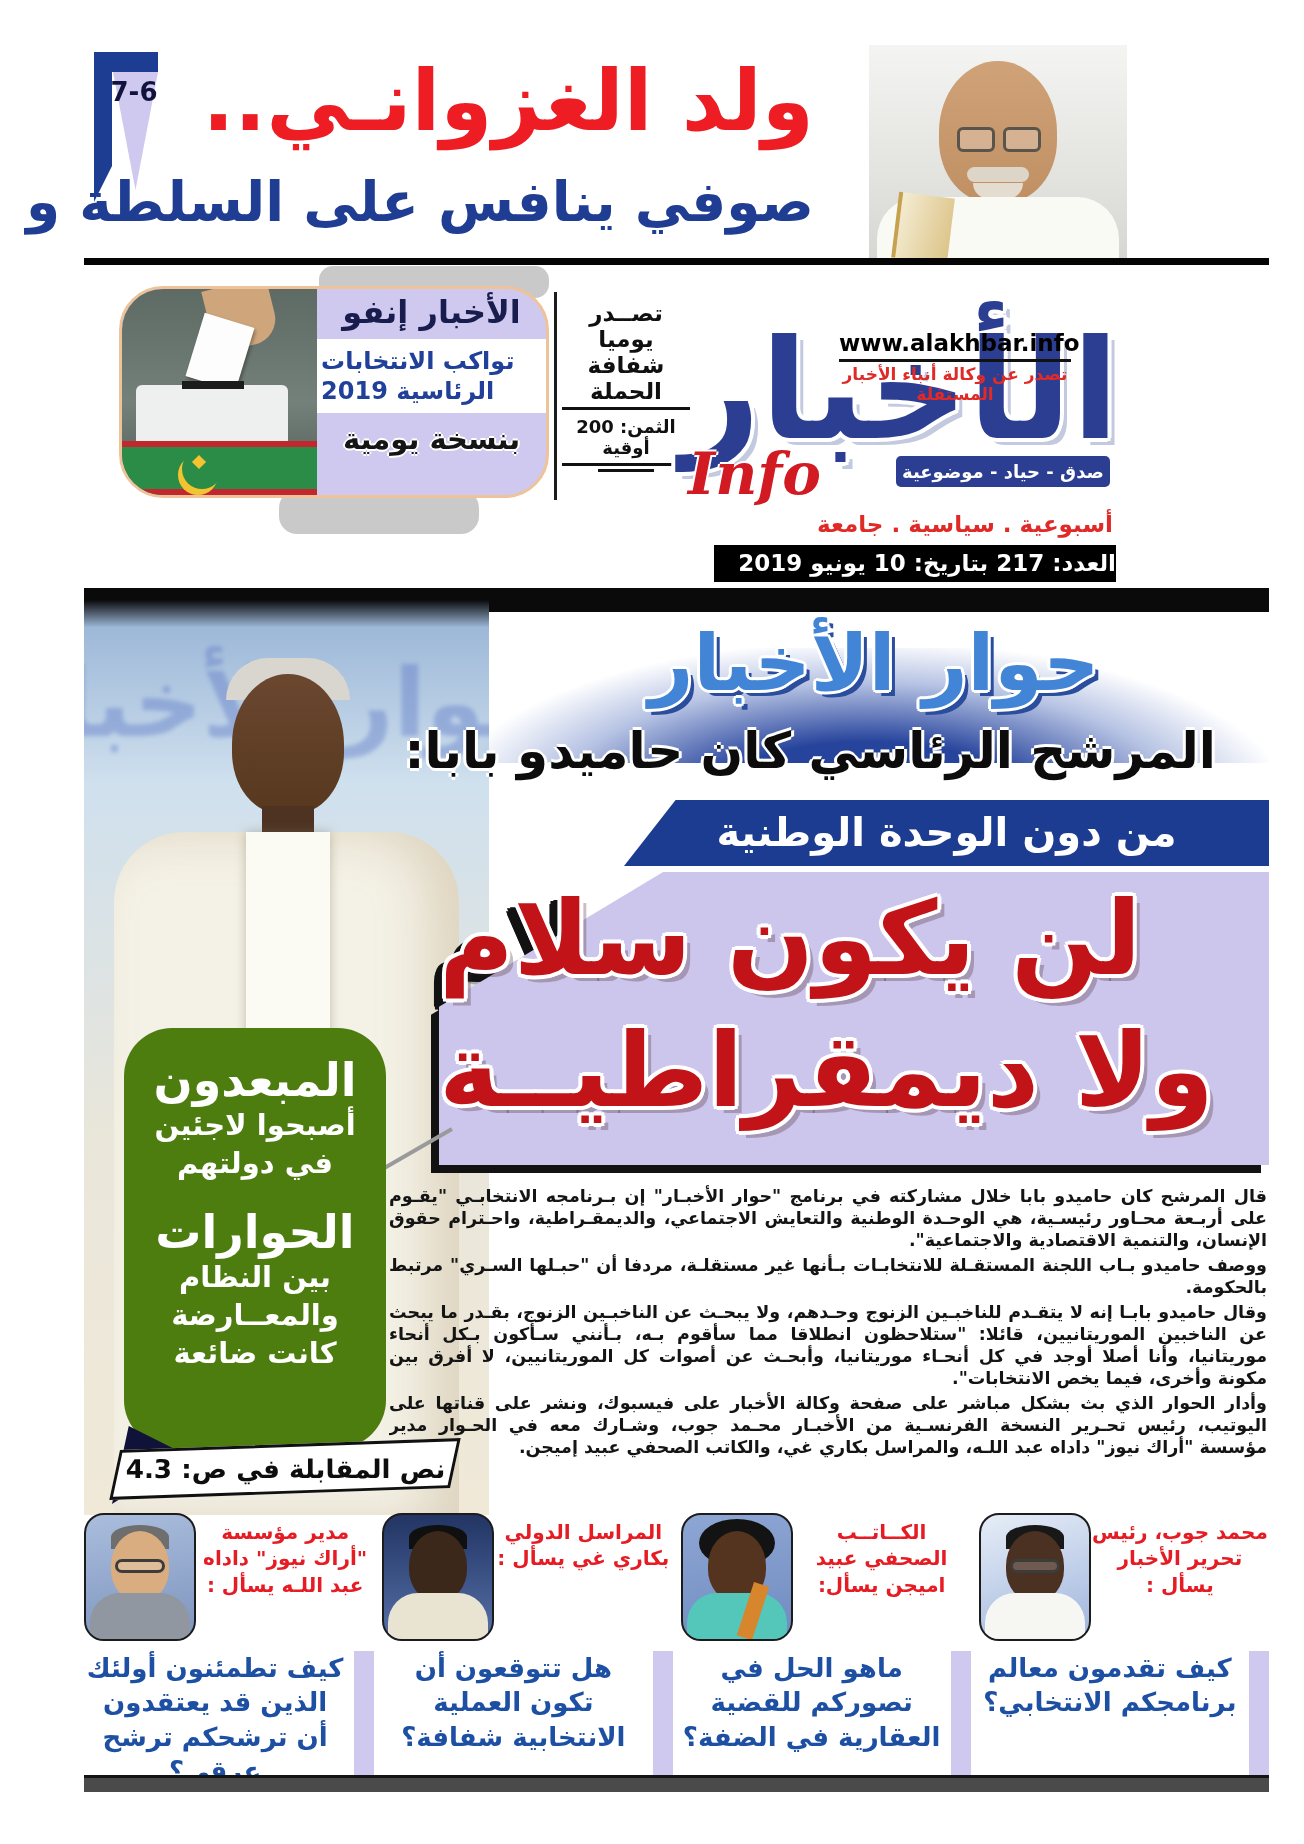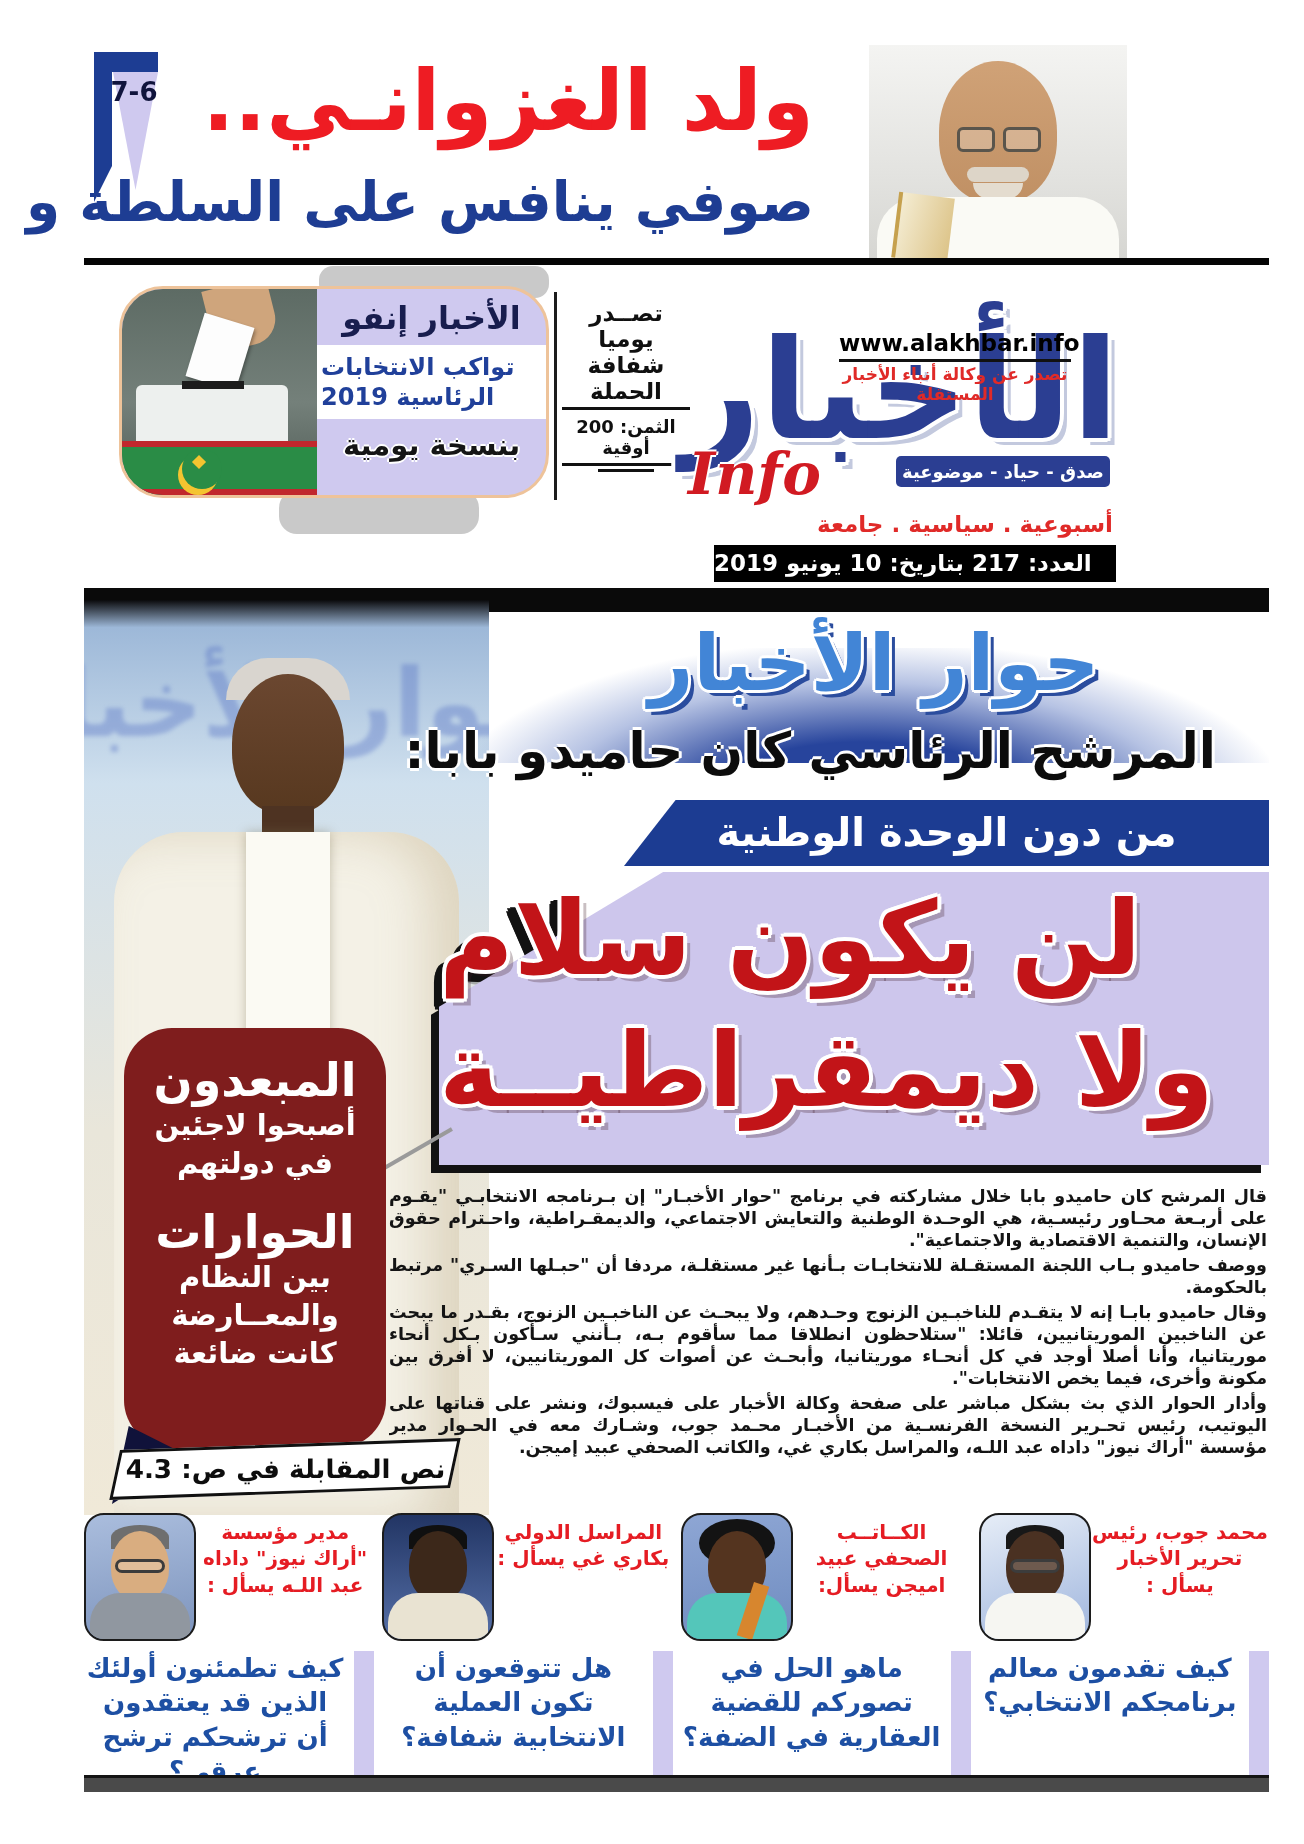--- a/index.html
+++ b/index.html
@@ -44,21 +44,21 @@
     border-left:4px solid #c6a14e; }
 
   .black-rule { left:60px; top:258px; width:1185px; height:7px; background:#050505; }
 
   
   .tab-top { left:295px; top:266px; width:230px; height:32px; background:#c9c9c9; border-radius:14px; }
   .tab-bot { left:255px; top:490px; width:200px; height:44px; background:#c9c9c9; border-radius:18px; }
   .info-box { left:95px; top:286px; width:430px; height:212px; border:3px solid #eec39a;
     border-radius:44px; overflow:hidden; display:flex; direction:rtl; background:#cfc9ef; }
   .info-texts { width:54%; display:flex; flex-direction:column; }
-  .info-title { font-size:32px; font-weight:900; color:#181d4e; text-align:center; padding-top:10px; }
+  .info-title { font-size:32px; font-weight:900; color:#181d4e; text-align:center; padding-top:4px; }
   .info-mid { background:#ffffff; color:#20409a; font-size:24px; font-weight:900;
     text-align:left; line-height:1.25; padding:7px 4px; margin-top:8px; }
   .info-bottom { font-size:29px; font-weight:900; color:#151515; text-align:center; padding-top:9px;
     text-shadow:-2px 0 0 #fff,2px 0 0 #fff,0 -2px 0 #fff,0 2px 0 #fff; }
   .ballot { flex:1; position:relative; background:linear-gradient(180deg,#5d6b64 0%,#74807a 55%,#4e5a54 100%); }
   .bp-hand { position:absolute; left:86px; top:-6px; width:66px; height:64px;
     background:#cfa57c; border-radius:0 0 26px 26px; transform:rotate(-14deg); }
   .bp-paper { position:absolute; left:72px; top:30px; width:52px; height:66px;
     background:#fdfdfd; transform:rotate(17deg); box-shadow:2px 2px 4px rgba(0,0,0,.35); }
   .bp-box { position:absolute; left:14px; top:96px; width:152px; height:62px;
@@ -91,21 +91,21 @@
     text-shadow:-2px 0 0 #fff,2px 0 0 #fff,0 -2px 0 #fff,0 2px 0 #fff; }
   .logo-slogan { left:872px; top:456px; width:214px; background:#2b3e92; color:#ffffff;
     font-size:18px; font-weight:bold; text-align:center; padding:5px 4px; border-radius:5px; }
   .website { left:815px; top:330px; width:232px; direction:ltr; text-align:center;
     font-size:23px; font-weight:900; color:#000; border-bottom:3px solid #111; padding-bottom:3px; }
   .publisher { left:798px; top:364px; width:266px; text-align:center;
     font-size:17px; font-weight:900; color:#e02a28; }
   .subtitle { left:790px; top:511px; width:302px; text-align:center;
     font-size:23px; font-weight:900; color:#e02a28; }
   .issue-bar { left:690px; top:545px; width:402px; height:37px; background:#000;
-    color:#fff; font-size:23px; font-weight:900; text-align:left; line-height:37px; }
+    color:#fff; font-size:23px; font-weight:900; text-align:right; line-height:37px; }
 
   
   .main-top-bar { left:60px; top:588px; width:1185px; height:24px; background:#0a0a0a; }
 
   .main-photo { left:60px; top:600px; width:405px; height:915px; overflow:hidden;
     background:linear-gradient(180deg,#0a0a0c 0%,#9db8d8 3%,#cfe0ee 20%,#e9e6da 58%,#f0e9d8 100%); }
   .mp-backdrop { position:absolute; left:-30px; top:48px; width:500px; white-space:nowrap;
     font-size:95px; font-weight:900; color:#5470c4; opacity:.38; filter:blur(2px); }
   .mp-hair { position:absolute; left:142px; top:58px; width:124px; height:42px;
     background:#d9d5cf; border-radius:62px 62px 0 0; }
@@ -135,21 +135,21 @@
   .big-head-shape { position:absolute; inset:0; background:#cdc6ec;
     clip-path:polygon(27% 0,100% 0,100% 100%,0 100%,0 46%); }
   .bh-line { position:absolute; width:100%; text-align:left; font-weight:900; color:#c21418;
     font-size:102px; line-height:1;
     text-shadow:-4px 0 0 #fff,4px 0 0 #fff,0 -4px 0 #fff,0 4px 0 #fff,
       -3px -3px 0 #fff,3px -3px 0 #fff,-3px 3px 0 #fff,3px 3px 0 #fff,
       7px 7px 0 rgba(60,25,35,.28); }
   .bh-1 { top:16px; padding-right:90px; }
   .bh-2 { top:148px; }
 
-  .speech-box { left:100px; top:1028px; width:262px; height:420px; background:#7f1d1d;
+  .speech-box { left:100px; top:1028px; width:262px; height:420px; background:#4d7c0f;
     border-radius:48px; color:#fff; text-align:center; z-index:5; }
   .speech-box::after { content:""; position:absolute; left:-12px; bottom:-56px;
     width:76px; height:78px; background:#10123a; clip-path:polygon(0 100%,22% 0,100% 38%); }
   .sb-big { font-size:46px; font-weight:900; line-height:1.15; }
   .sb-small { font-size:29px; font-weight:900; line-height:1.3; }
   .sb-gap1 { margin-top:26px; } .sb-gap2 { margin-top:24px; }
 
   .ribbon { left:92px; top:1444px; width:338px; height:50px; background:#fff;
     border:3px solid #111; transform:skew(-14deg) rotate(-2deg); z-index:6;
     display:flex; align-items:center; justify-content:center; }

